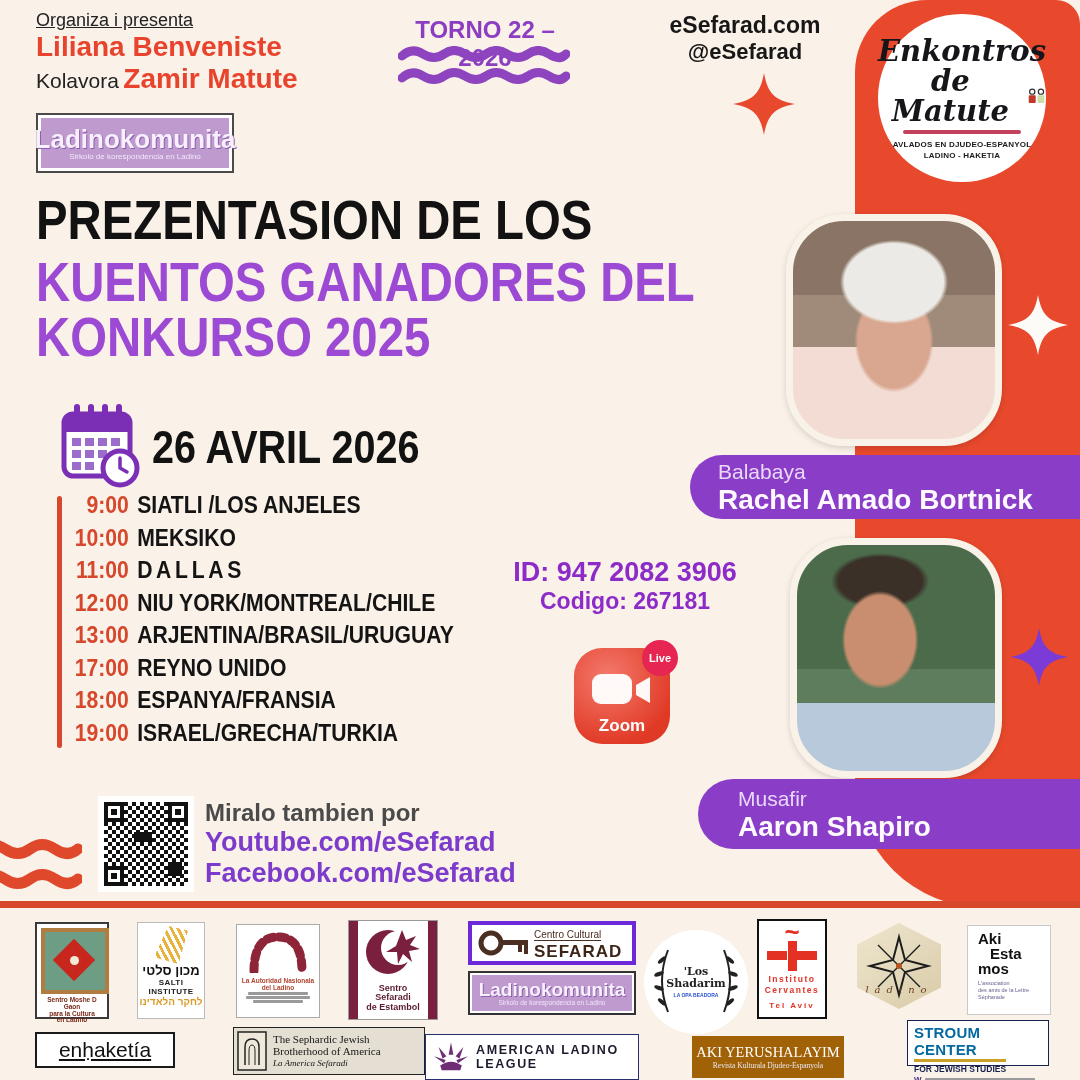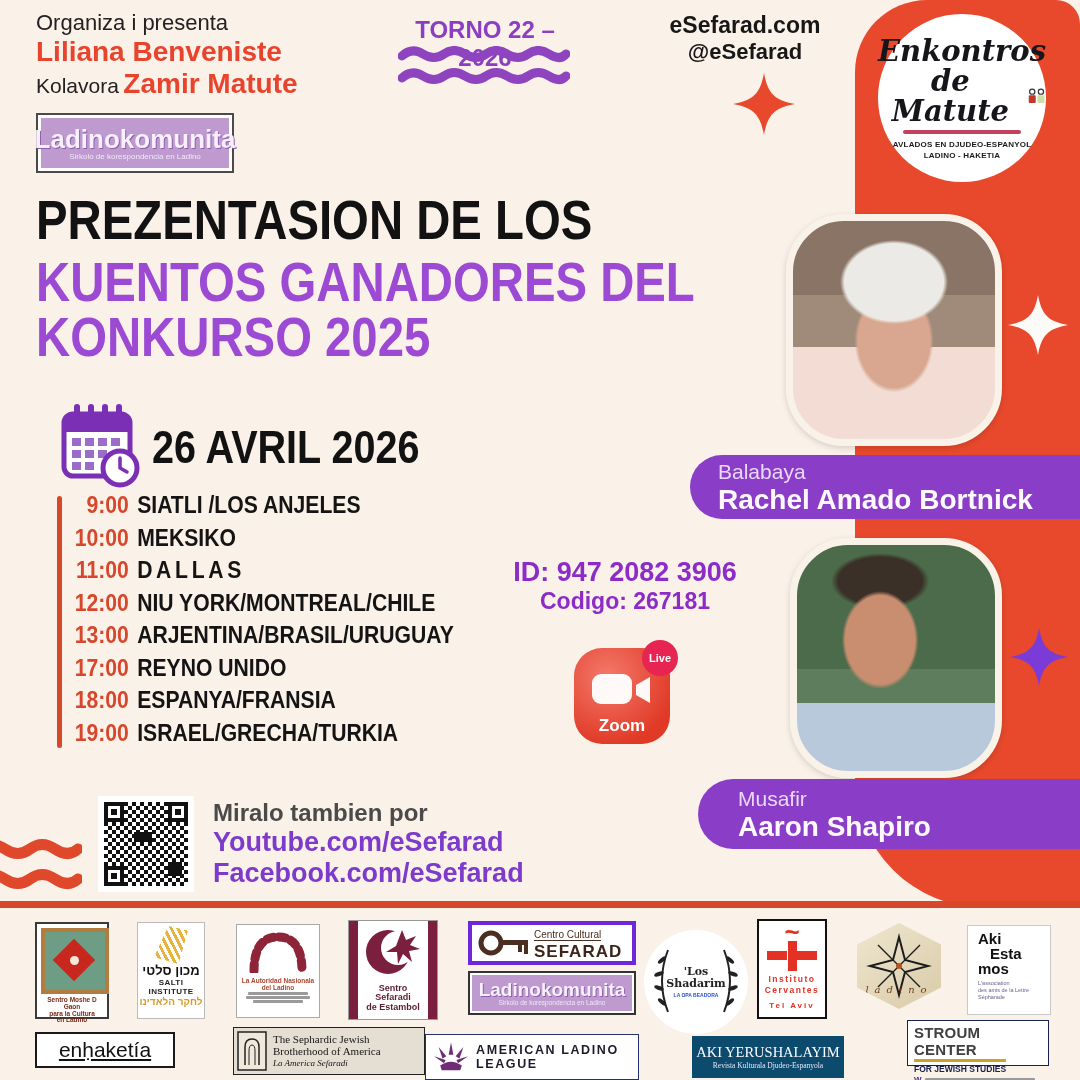--- a/index.html
+++ b/index.html
@@ -78,21 +78,21 @@
   .hex{clip-path:polygon(50% 0,100% 25%,100% 75%,50% 100%,0 75%,0 25%);}
 </style>
 </head>
 <body>
 
 <div class="canvas">
 
   <div class="abs red-col"></div>
 
   <div class="abs" style="left:36px;top:10px;">
-    <div style="font-size:22px;color:#222;">Organiza i presenta</div>
+    <div style="font-size:18px;color:#222;text-decoration:underline;">Organiza i presenta</div>
     <div style="font-size:28px;font-weight:bold;color:#E8432C;line-height:32px;">Liliana Benveniste</div>
     <div style="line-height:32px;">
       <span style="font-size:21px;color:#222;">Kolavora</span>
       <span style="font-size:28px;font-weight:bold;color:#E8432C;">Zamir Matute</span>
     </div>
   </div>
 
   <div class="abs" style="left:396px;top:16px;width:178px;text-align:center;font-size:24px;font-weight:800;color:#8B3EC1;">TORNO 22 – 2026</div>
   <svg class="abs" style="left:398px;top:46px;" width="172" height="44" viewBox="0 0 172 44">
     <path d="M4 10 Q14 1 25 8 T46 8 T67 8 T88 8 T109 8 T130 8 T151 8 T168 8" fill="none" stroke="#8E44BE" stroke-width="9" stroke-linecap="round"></path>
@@ -246,21 +246,21 @@
 
   <div class="abs qr-tile">
     <div class="qr">
       <div class="finder" style="left:0;top:0;"></div>
       <div class="finder" style="right:0;top:0;"></div>
       <div class="finder" style="left:0;bottom:0;"></div>
       <div style="position:absolute;right:6px;bottom:10px;width:14px;height:14px;background:#111;"></div>
       <div style="position:absolute;left:30px;top:30px;width:18px;height:10px;background:#111;"></div>
     </div>
   </div>
-  <div class="abs" style="left:205px;top:799px;margin-left:8px;">
+  <div class="abs" style="left:205px;top:799px;">
     <div class="watch-lead">Miralo tambien por</div>
     <div class="watch-link" style="line-height:31px;">Youtube.com/eSefarad</div>
     <div class="watch-link" style="line-height:31px;">Facebook.com/eSefarad</div>
   </div>
 
   <div class="abs red-line"></div>
 
   <div class="abs lg" style="left:35px;top:922px;width:74px;height:97px;border:2px solid #3a3a3a;padding:4px;text-align:center;">
     <div style="width:60px;height:58px;margin:0 auto;background:#6d9d85;border:4px solid #b07c3f;position:relative;overflow:hidden;">
       <div style="position:absolute;left:14px;top:13px;width:30px;height:30px;background:#C8271E;transform:rotate(45deg);"></div>
@@ -411,27 +411,27 @@
           <polygon points="6,6 16,18 11,21"></polygon>
           <polygon points="38,6 33,21 28,18"></polygon>
         <polygon points="0,18 15,23 13,27"></polygon>
           <polygon points="44,18 31,27 29,23"></polygon>
       </g>
       <path d="M8 30 Q22 20 36 30 L34 36 L10 36 Z" fill="#6E2D75"></path>
     </svg>
     <span style="margin-left:8px;font-size:12.5px;font-weight:bold;color:#1c1c2e;letter-spacing:1.6px;">AMERICAN LADINO LEAGUE</span>
   </div>
 
-  <div class="abs" style="left:692px;top:1036px;width:152px;height:42px;background:#0c4a6e;display:flex;flex-direction:column;align-items:center;justify-content:center;text-align:center;">
+  <div class="abs" style="left:692px;top:1036px;width:152px;height:42px;background:#a16207;display:flex;flex-direction:column;align-items:center;justify-content:center;text-align:center;">
     <div style="font-family:'Liberation Serif',serif;font-size:14.5px;color:#fff;">AKI YERUSHALAYIM</div>
     <div style="font-family:'Liberation Serif',serif;font-size:7.5px;color:#e8e8f5;">Revista Kulturala Djudeo-Espanyola</div>
   </div>
 
   <div class="abs lg" style="left:907px;top:1020px;width:142px;height:46px;border:1.5px solid #15214f;padding:3px 6px;box-sizing:border-box;">
-    <div style="font-size:15px;font-weight:bold;color:#404040;letter-spacing:.2px;">STROUM CENTER</div>
+    <div style="font-size:15px;font-weight:bold;color:#0369a1;letter-spacing:.2px;">STROUM CENTER</div>
     <div style="width:92px;height:3px;background:#C9A227;margin:1px 0 2px 0;"></div>
     <div style="font-size:8.5px;font-weight:bold;color:#15214f;">FOR JEWISH STUDIES</div>
     <div style="display:flex;align-items:center;gap:3px;margin-top:1px;">
       <span style="font-size:8px;font-weight:bold;color:#4b2e83;">W</span>
       <div class="microbar" style="width:110px;margin:0;"></div>
     </div>
   </div>
 
 </div>
 

